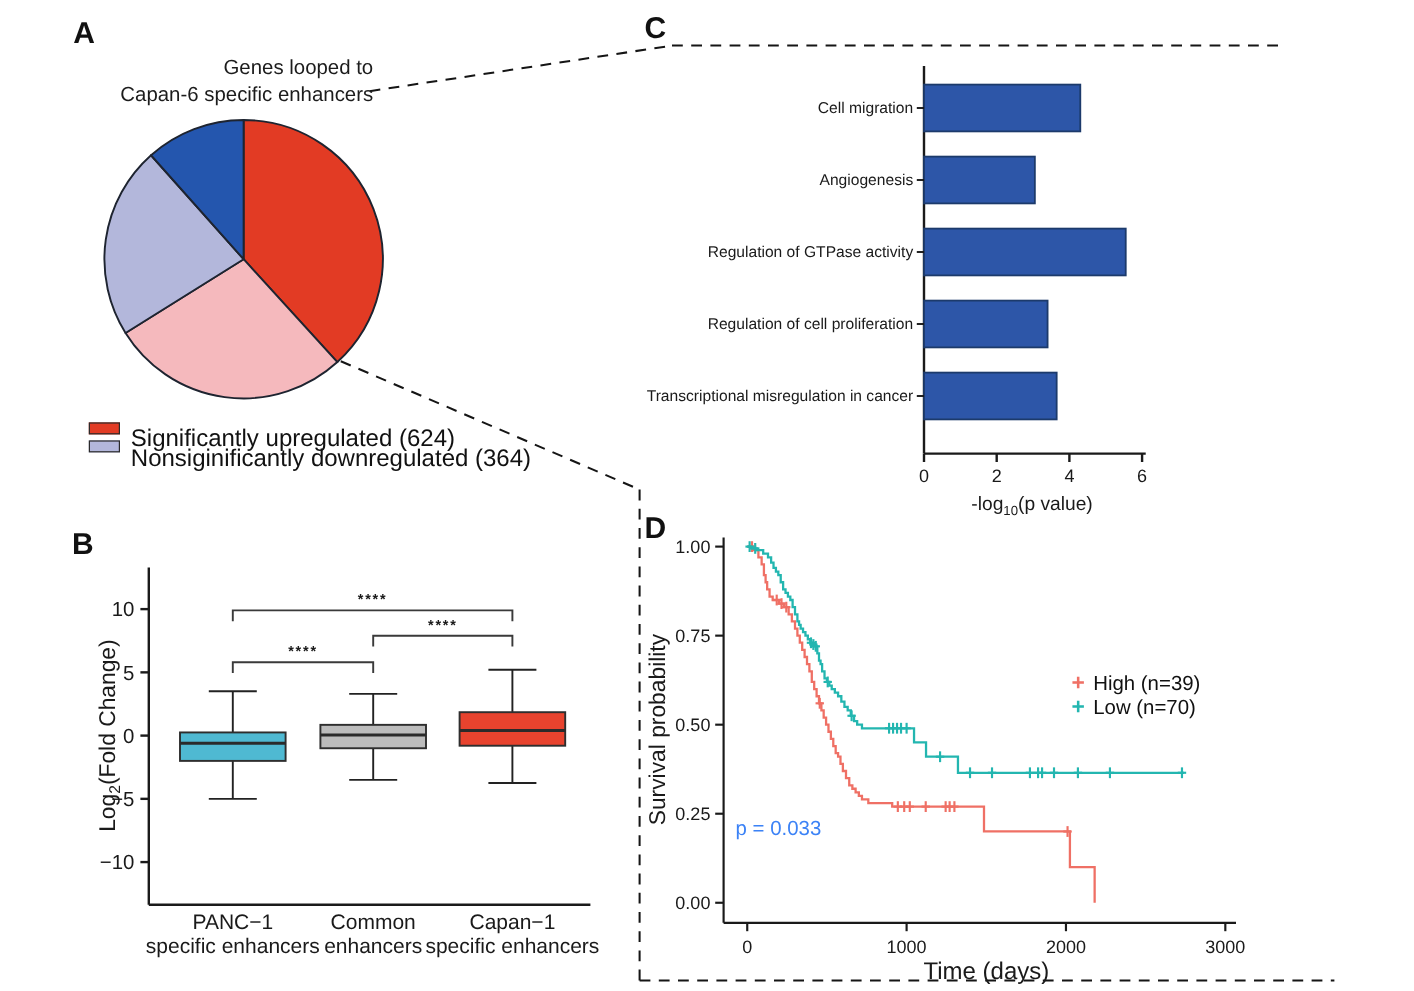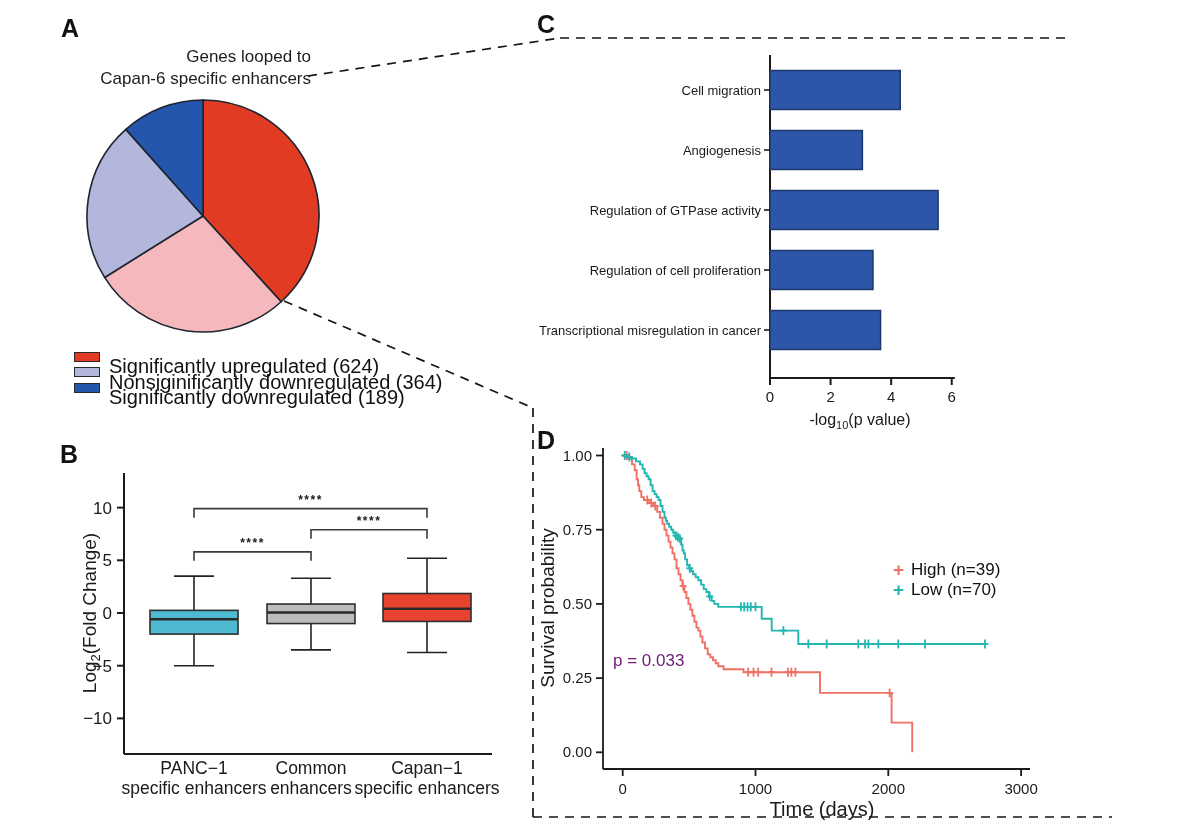--- a/index.html
+++ b/index.html
@@ -11,21 +11,21 @@
   .pie-title{position:absolute;left:85px;top:46px;width:226px;text-align:right;
              font-size:17px;line-height:1.28;color:#1c1c1c;}
   .alegend{position:absolute;left:74px;top:349px;}
   .alegend-row{display:flex;align-items:center;height:15.6px;}
   .alegend-swatch{display:inline-block;width:26px;height:10px;border:1.5px solid #2a2a2a;
                   box-sizing:border-box;margin-right:9px;flex:0 0 auto;}
   .alegend-label{font-size:20px;white-space:nowrap;color:#111;margin-top:20px;}
   .km-legend{position:absolute;left:893px;top:560px;}
   .km-legend-row{display:flex;align-items:center;height:20px;font-size:17px;white-space:nowrap;}
   .km-marker{display:inline-block;width:18px;font-size:19px;font-weight:bold;line-height:18px;}
-  .p-label{position:absolute;left:613px;top:651px;font-size:17px;color:#701a75;}
+  .p-label{position:absolute;left:613px;top:681px;font-size:17px;color:#3b82f6;}
 </style>
 </head>
 <body>
 
 <div class="fig">
 
   <svg class="abs" style="left:0;top:0;pointer-events:none;" width="1178" height="826">
     <g stroke="#151515" stroke-width="1.7" stroke-dasharray="9 7" fill="none">
       <line x1="308" y1="76" x2="560" y2="38"></line>
       <line x1="560" y1="38" x2="1065" y2="38"></line>
@@ -47,24 +47,20 @@
       <path d="M 120 120 L 42.85 33.38 A 116 116 0 0 1 120.00 4.00 Z" fill="#2456ae" stroke="#1e2430" stroke-width="1.6" stroke-linejoin="round"></path>
     </svg>
   <div class="alegend">
     <div class="alegend-row">
       <span class="alegend-swatch" style="background: rgb(226, 59, 36);"></span>
       <span class="alegend-label">Significantly upregulated (624)</span>
     </div>
     <div class="alegend-row">
       <span class="alegend-swatch" style="background: rgb(179, 183, 219);"></span>
       <span class="alegend-label">Nonsiginificantly downregulated (364)</span>
-    </div>
-    <div class="alegend-row">
-      <span class="alegend-swatch" style="background: rgb(36, 86, 174);"></span>
-      <span class="alegend-label">Significantly downregulated (189)</span>
     </div>
   </div>
 
   <div class="panel-label" style="left:60px;top:440px;">B</div>
   <svg class="abs" style="left:40px;top:460px;" width="470" height="360" id="box-svg">
       <g stroke="#1a1a1a" stroke-width="2" fill="none">
         <line x1="84" y1="13" x2="84" y2="294"></line>
         <line x1="84" y1="294" x2="452" y2="294"></line>
         <line x1="77" y1="47.60000000000001" x2="84" y2="47.60000000000001"></line>
         <line x1="77" y1="100.30000000000001" x2="84" y2="100.30000000000001"></line>

